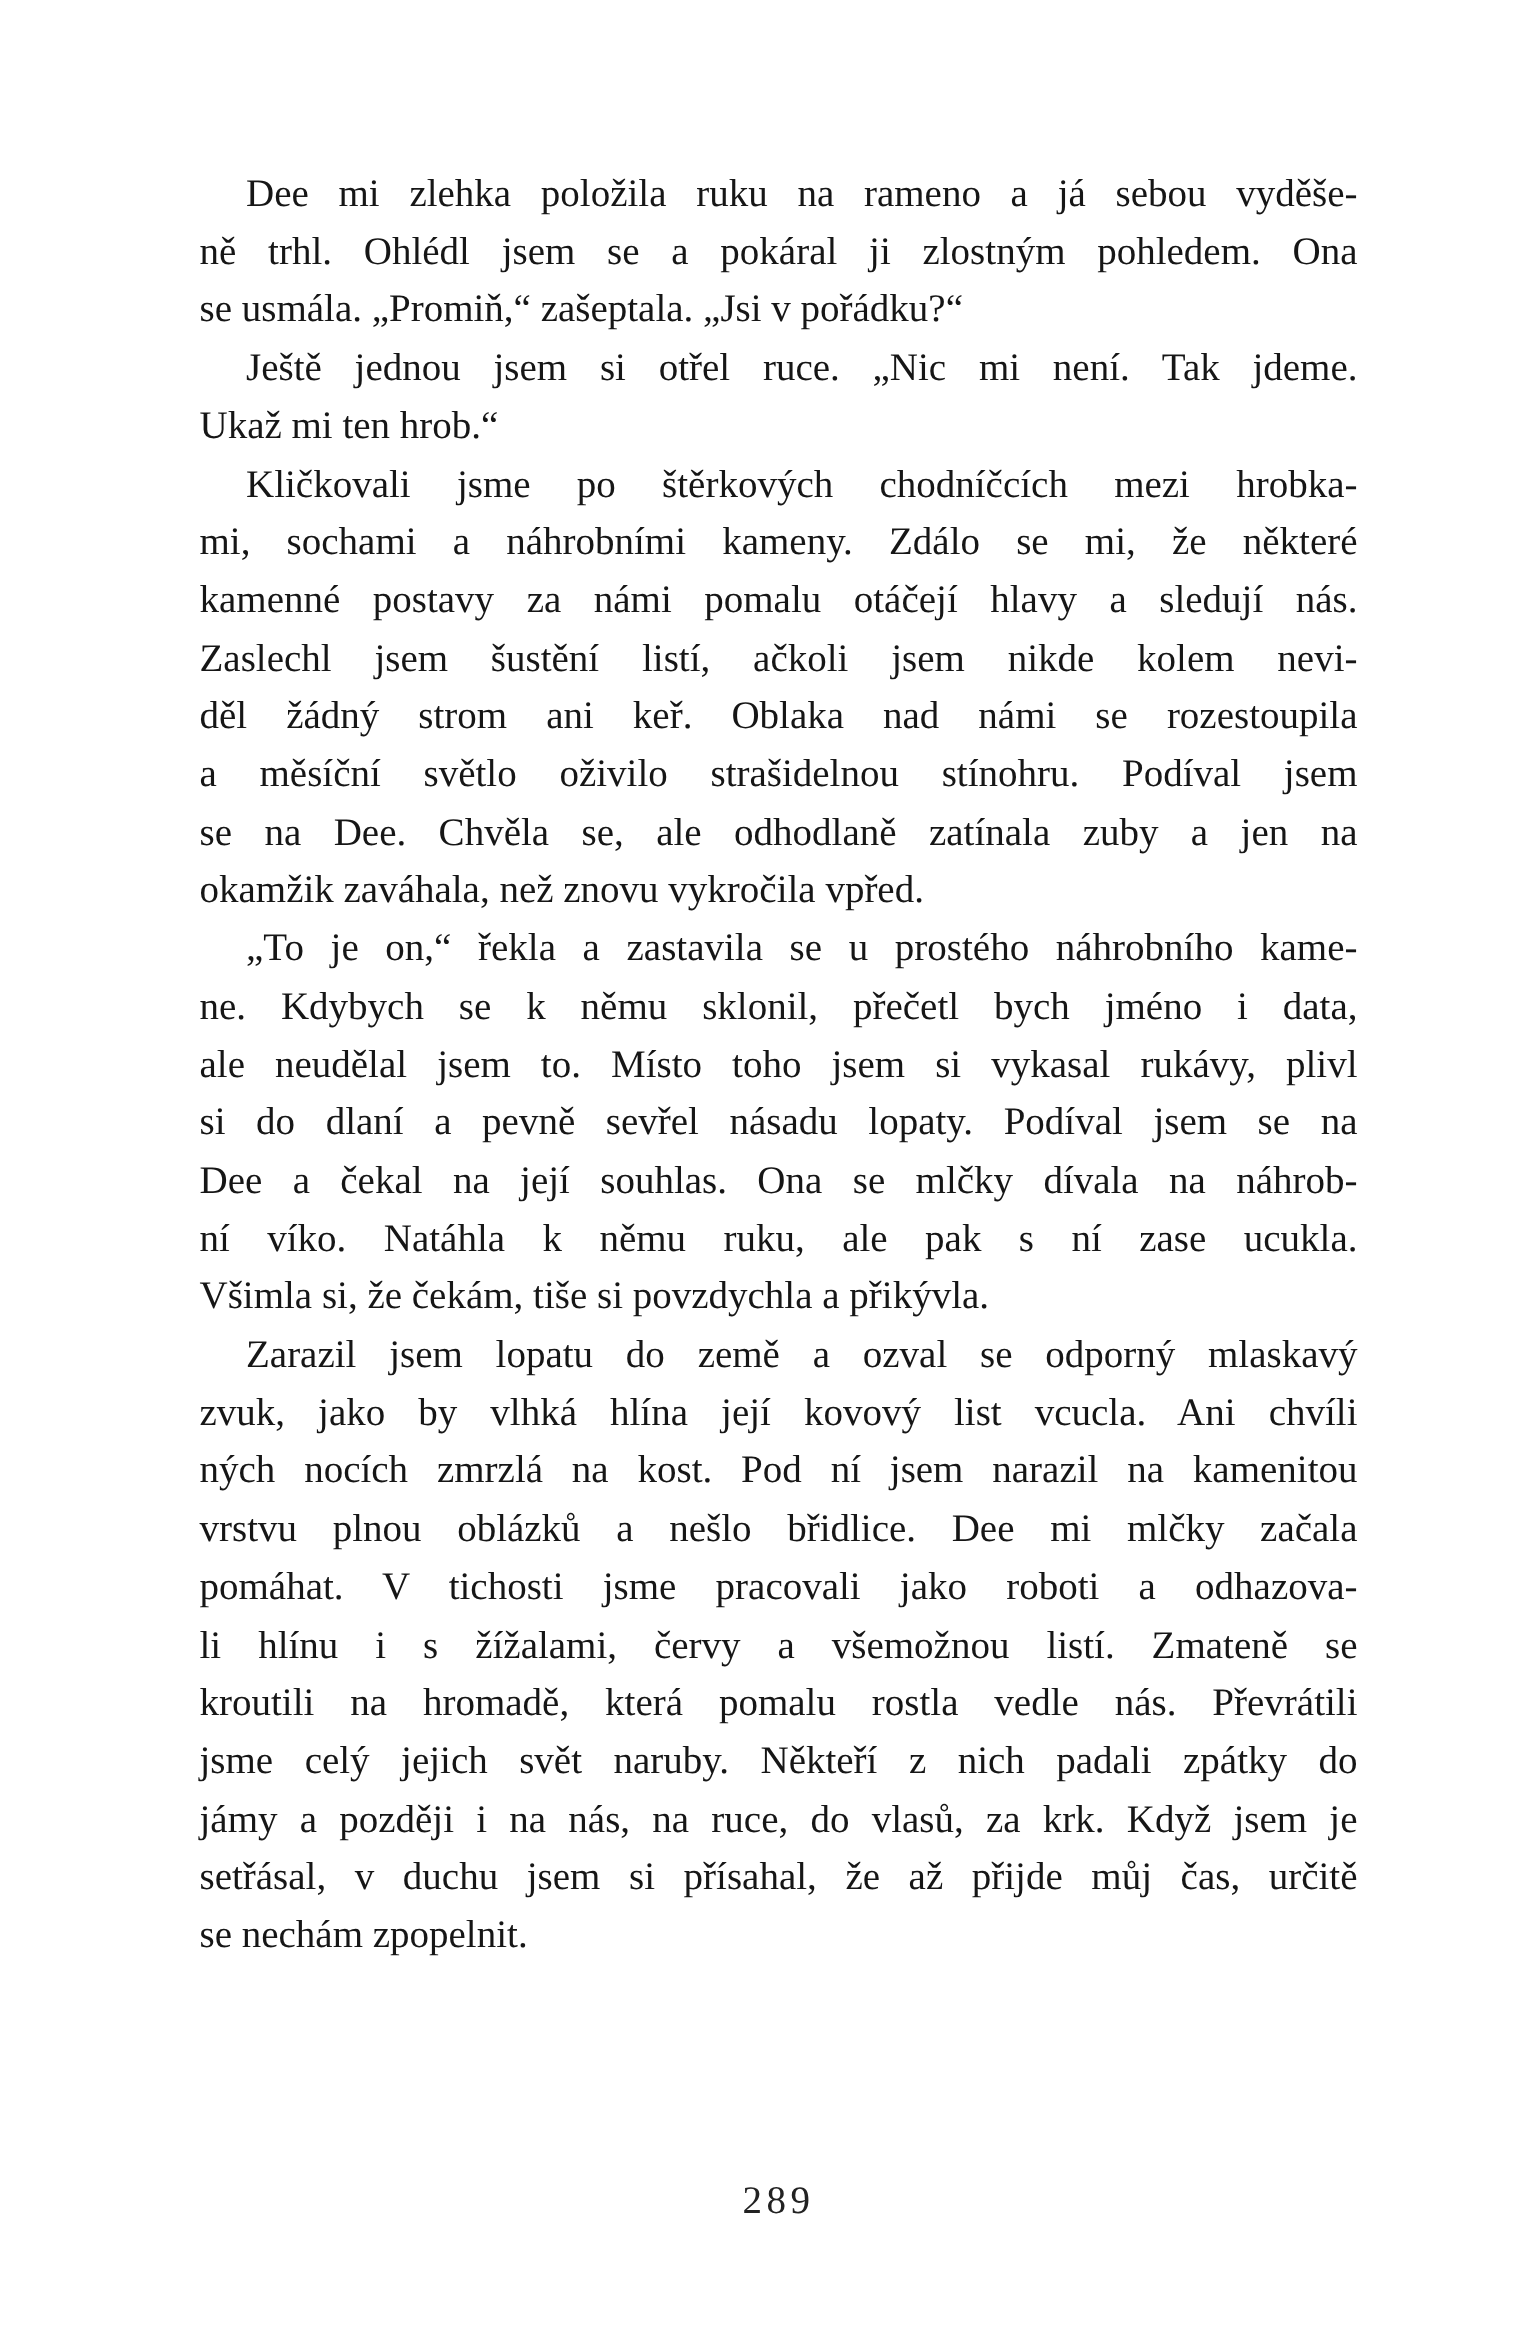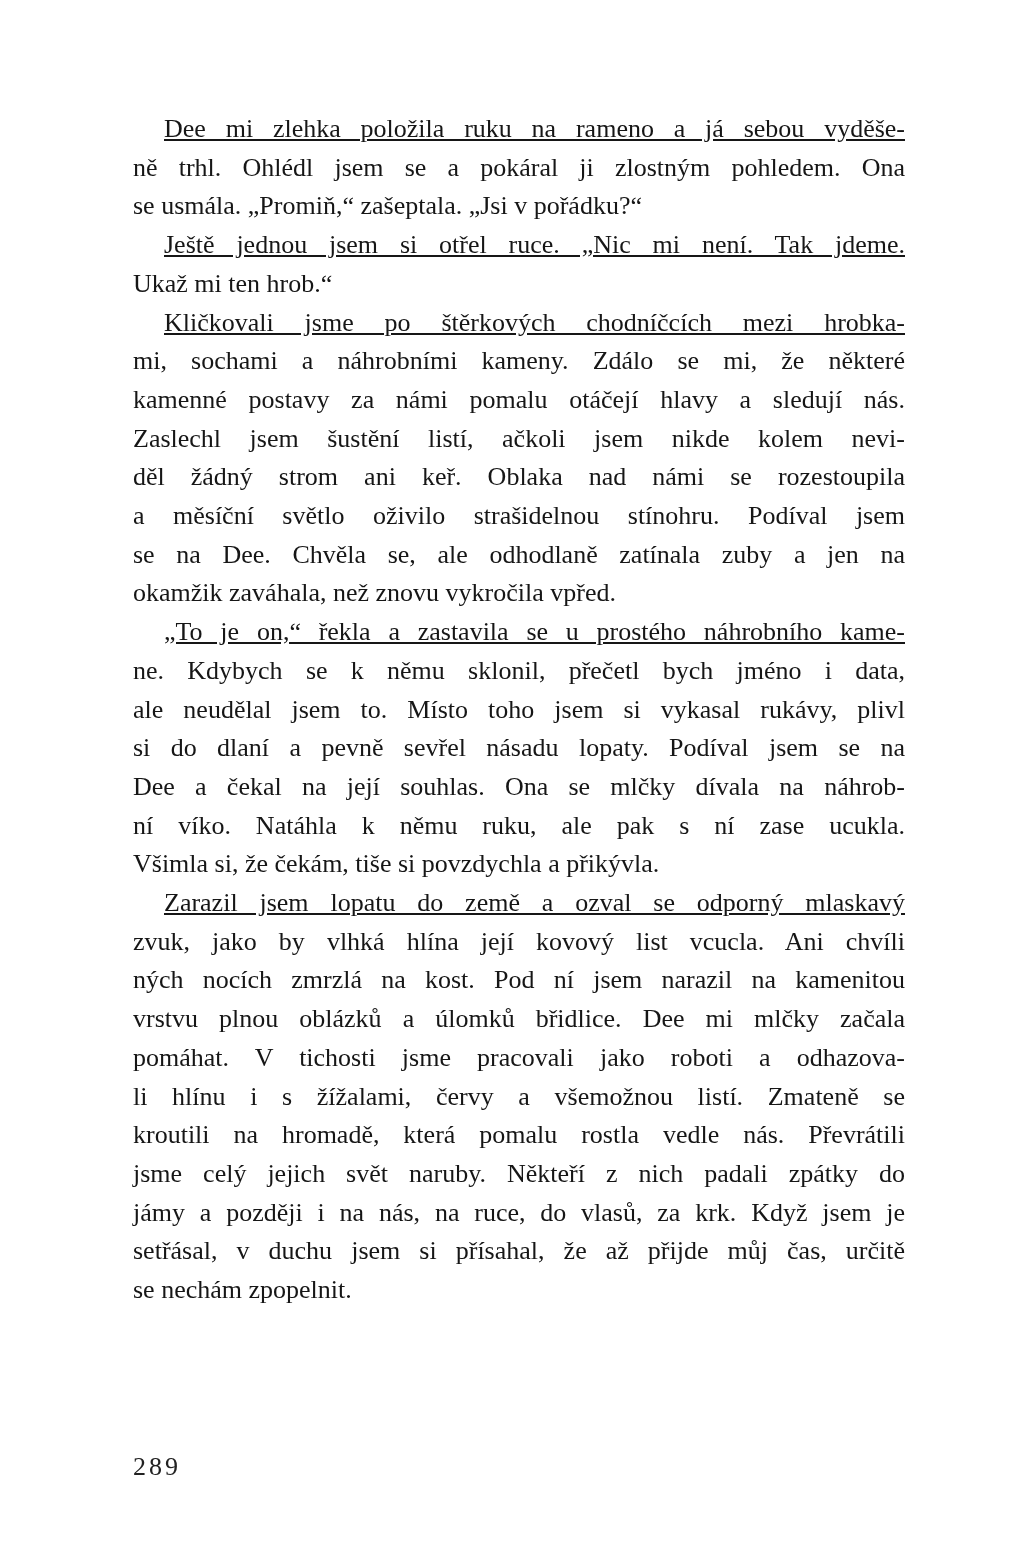--- a/index.html
+++ b/index.html
@@ -29,31 +29,30 @@
     line-height: 38.7px;
     color: #161616;
   }
   .text-line {
     text-align: justify;
     text-align-last: justify;
     white-space: normal;
   }
   .text-line.first-line {
     padding-left: 31px;
-    text-decoration: underline;
   }
   .text-line.para-end {
     text-align-last: left;
   }
   .page-number {
     position: absolute;
     left: 133px;
     top: 1452px;
     width: 772px;
-    text-align: left;
+    text-align: center;
     font-size: 26px;
     letter-spacing: 3px;
     color: #222222;
   }
 </style>
 </head>
 <body>
 
 <div class="book-page">
   <div class="text-block" id="text-block">
@@ -82,21 +81,21 @@
         <div class="text-line">ale neudělal jsem to. Místo toho jsem si vykasal rukávy, plivl</div>
         <div class="text-line">si do dlaní a pevně sevřel násadu lopaty. Podíval jsem se na</div>
         <div class="text-line">Dee a čekal na její souhlas. Ona se mlčky dívala na náhrob-</div>
         <div class="text-line">ní víko. Natáhla k němu ruku, ale pak s ní zase ucukla.</div>
         <div class="text-line para-end">Všimla si, že čekám, tiše si povzdychla a přikývla.</div>
       </div>
       <div class="paragraph">
         <div class="text-line first-line">Zarazil jsem lopatu do země a ozval se odporný mlaskavý</div>
         <div class="text-line">zvuk, jako by vlhká hlína její kovový list vcucla. Ani chvíli</div>
         <div class="text-line">ných nocích zmrzlá na kost. Pod ní jsem narazil na kamenitou</div>
-        <div class="text-line">vrstvu plnou oblázků a úlomků břidlice. Dee mi mlčky začala</div>
+        <div class="text-line">vrstvu plnou oblázků a nešlo břidlice. Dee mi mlčky začala</div>
         <div class="text-line">pomáhat. V tichosti jsme pracovali jako roboti a odhazova-</div>
         <div class="text-line">li hlínu i s žížalami, červy a všemožnou listí. Zmateně se</div>
         <div class="text-line">kroutili na hromadě, která pomalu rostla vedle nás. Převrátili</div>
         <div class="text-line">jsme celý jejich svět naruby. Někteří z nich padali zpátky do</div>
         <div class="text-line">jámy a později i na nás, na ruce, do vlasů, za krk. Když jsem je</div>
         <div class="text-line">setřásal, v duchu jsem si přísahal, že až přijde můj čas, určitě</div>
         <div class="text-line para-end">se nechám zpopelnit.</div>
       </div>
     </div>
   <div class="page-number">289</div>

